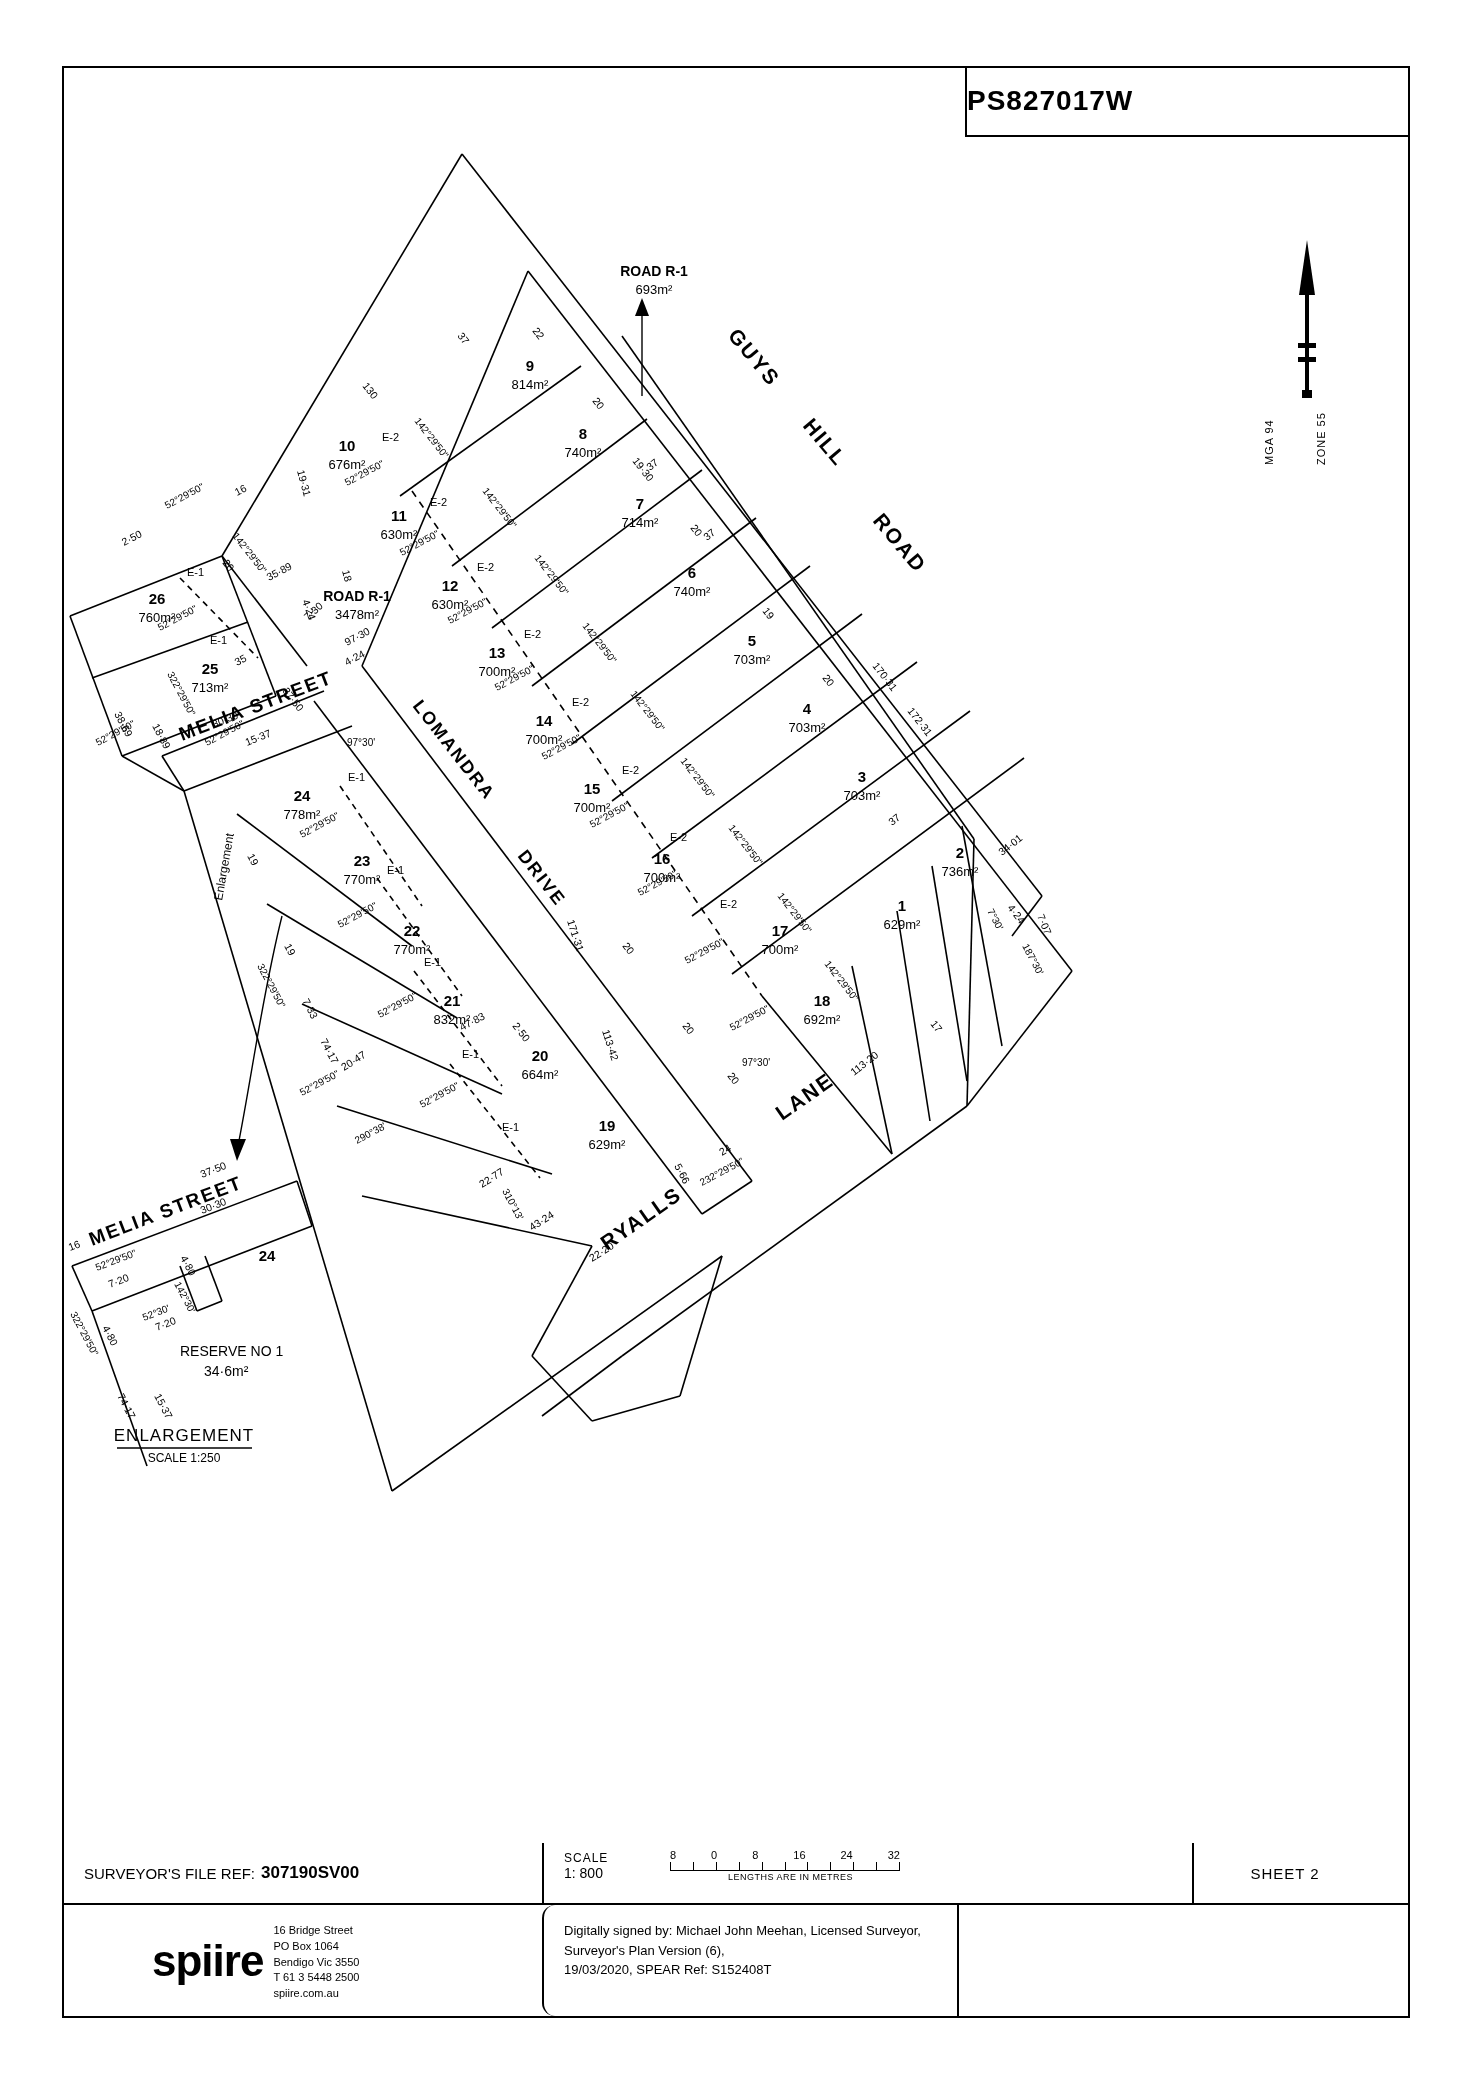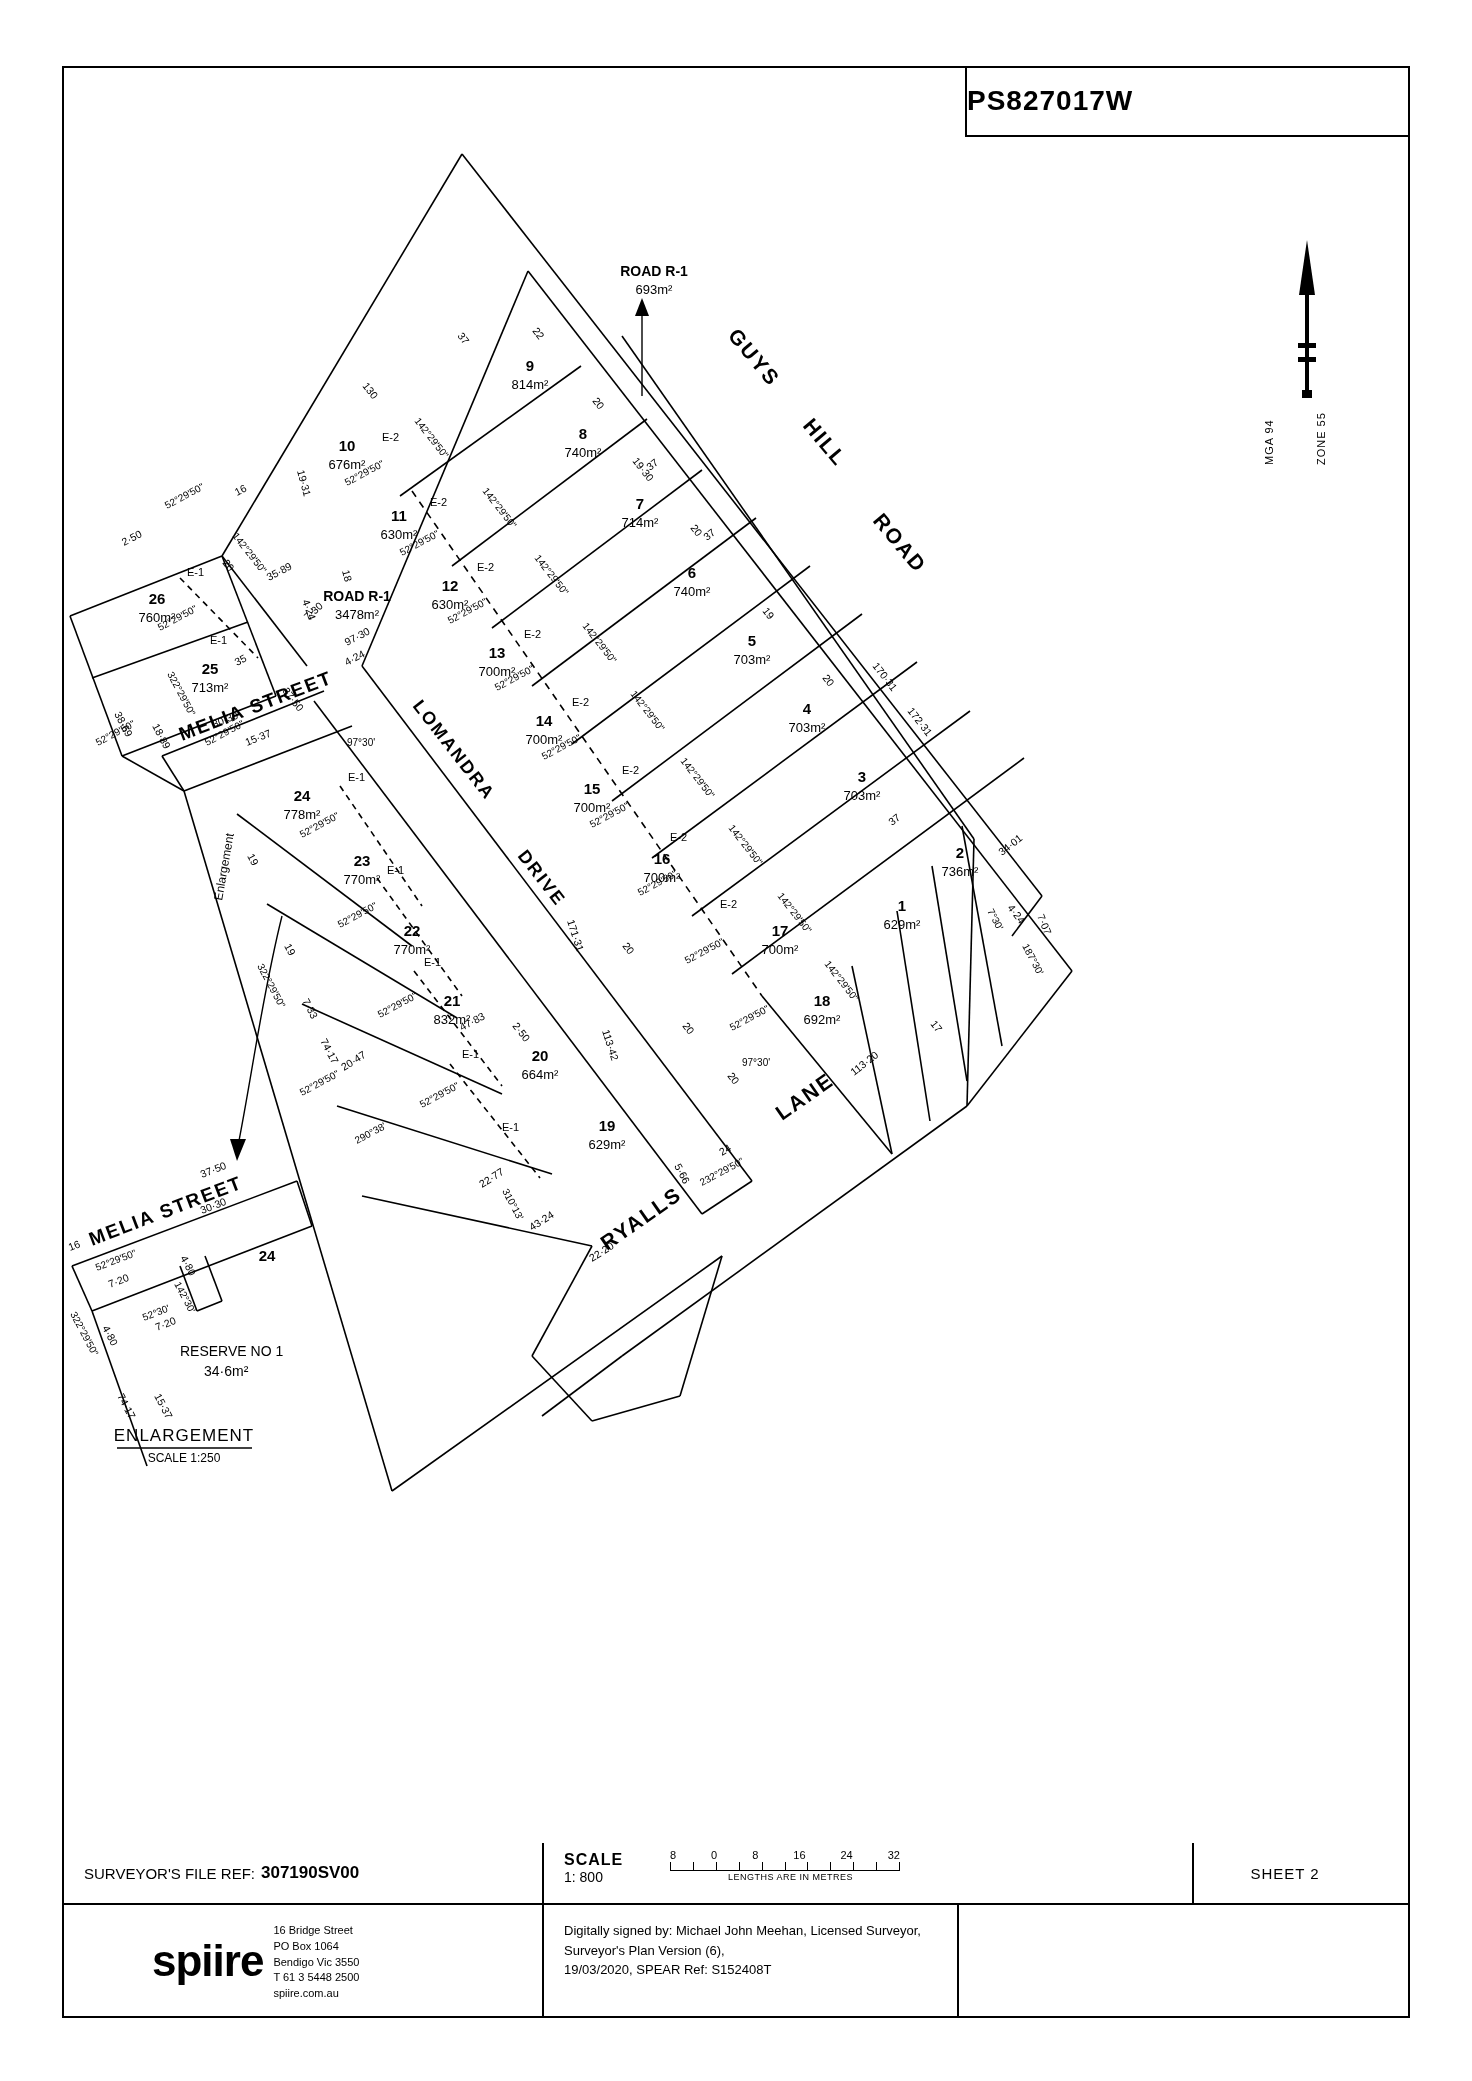--- a/index.html
+++ b/index.html
@@ -73,21 +73,21 @@
     font-size: 15px;
   }
   .surveyor-ref .val { font-weight: bold; font-size: 17px; margin-left: 6px; }
   .scale-cell {
     left: 480px; width: 415px;
     padding-left: 20px;
     font-size: 14px;
     display: block;
     padding-top: 8px;
   }
-  .scale-cell .lab { font-size: 16px; letter-spacing: 1px; font-weight: bold; }
+  .scale-cell .lab { font-size: 12px; letter-spacing: 1px; }
   .scale-cell .val { font-size: 14px; }
   .scale-bar-wrap {
     position: absolute;
     left: 120px; top: 6px;
     width: 260px;
   }
   .scale-nums {
     display: flex;
     justify-content: space-between;
     font-size: 11px;
@@ -153,20 +153,21 @@
     margin-top: 4px;
   }
   .signed-cell {
     position: absolute;
     left: 480px; top: 0; width: 415px; height: 100%;
     border-left: 2px solid #000;
     box-sizing: border-box;
     padding: 16px 0 0 20px;
     font-size: 13px;
     line-height: 1.5;
+    border-radius: 13px;
   }
   .blank-cell {
     position: absolute;
     left: 895px; top: 0; width: 453px; height: 100%;
     border-left: 2px solid #000;
     box-sizing: border-box;
   }
 
   
   .north {

